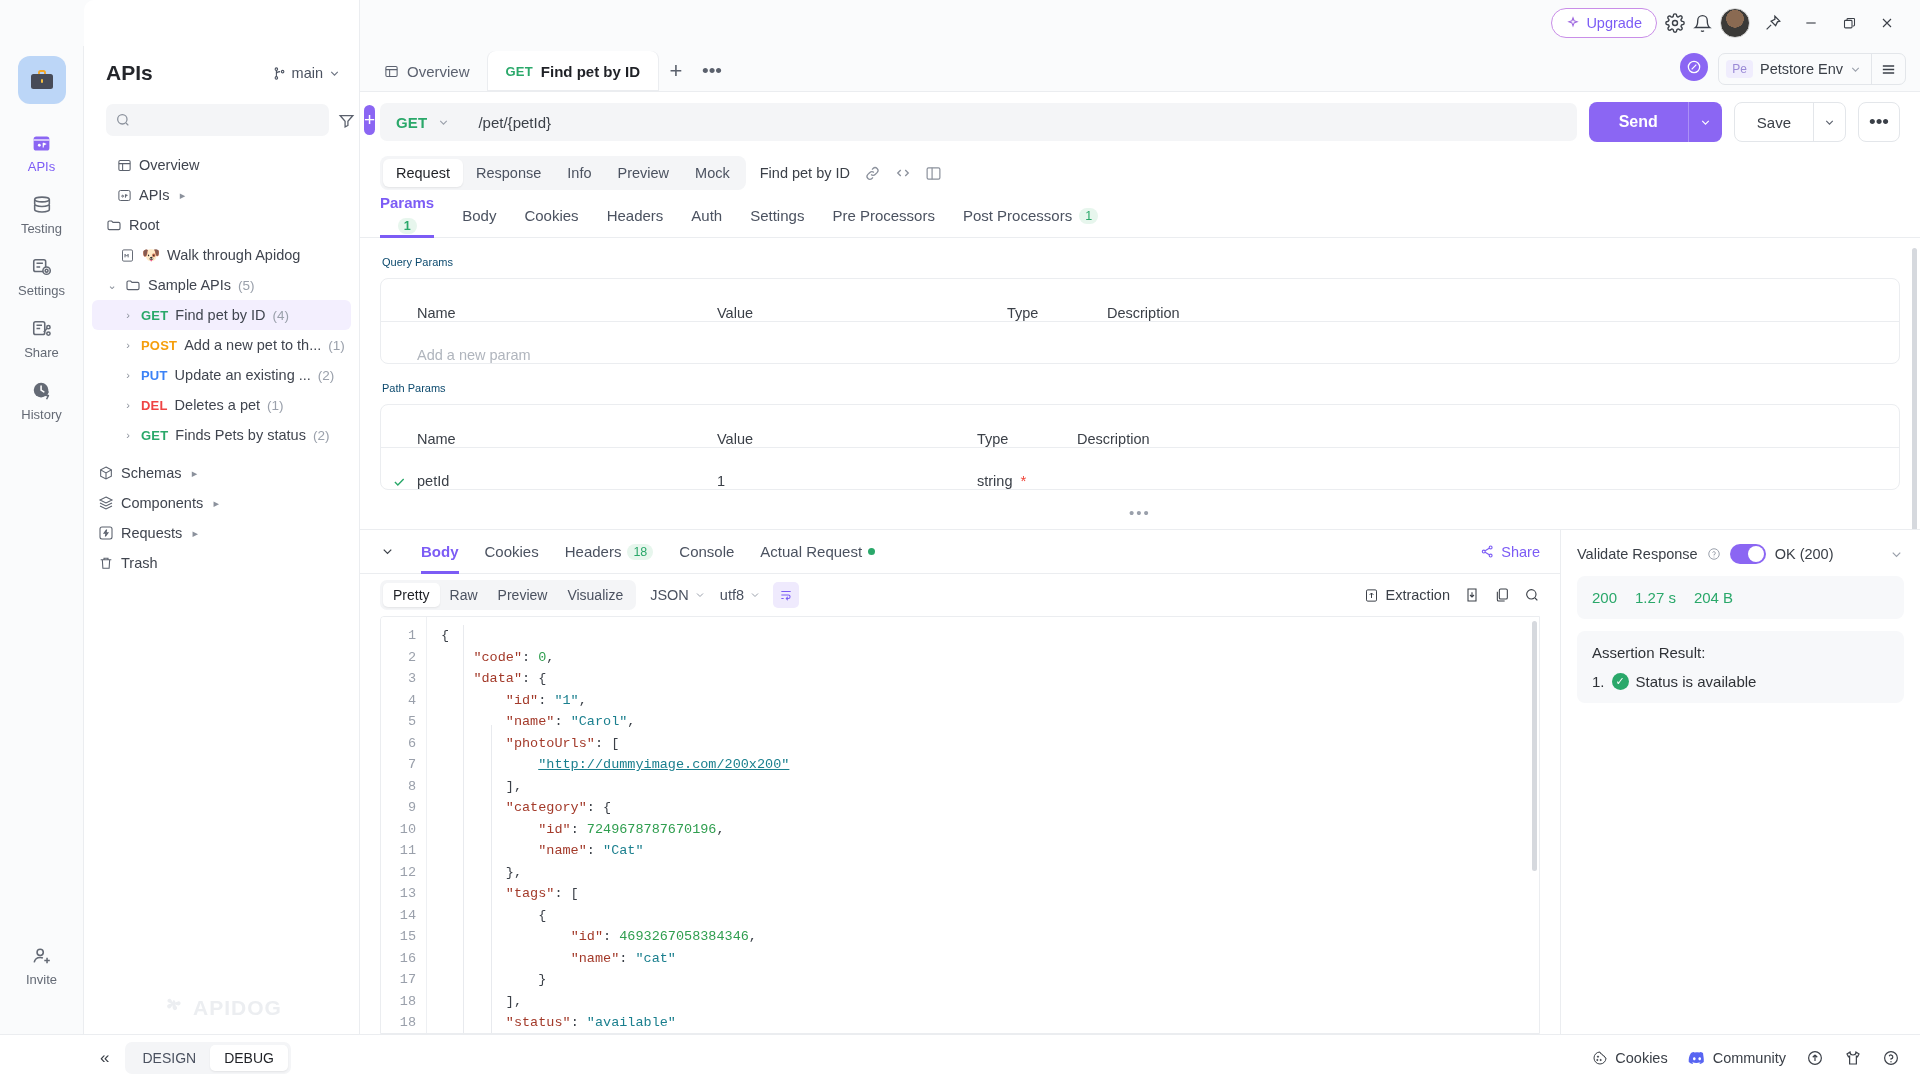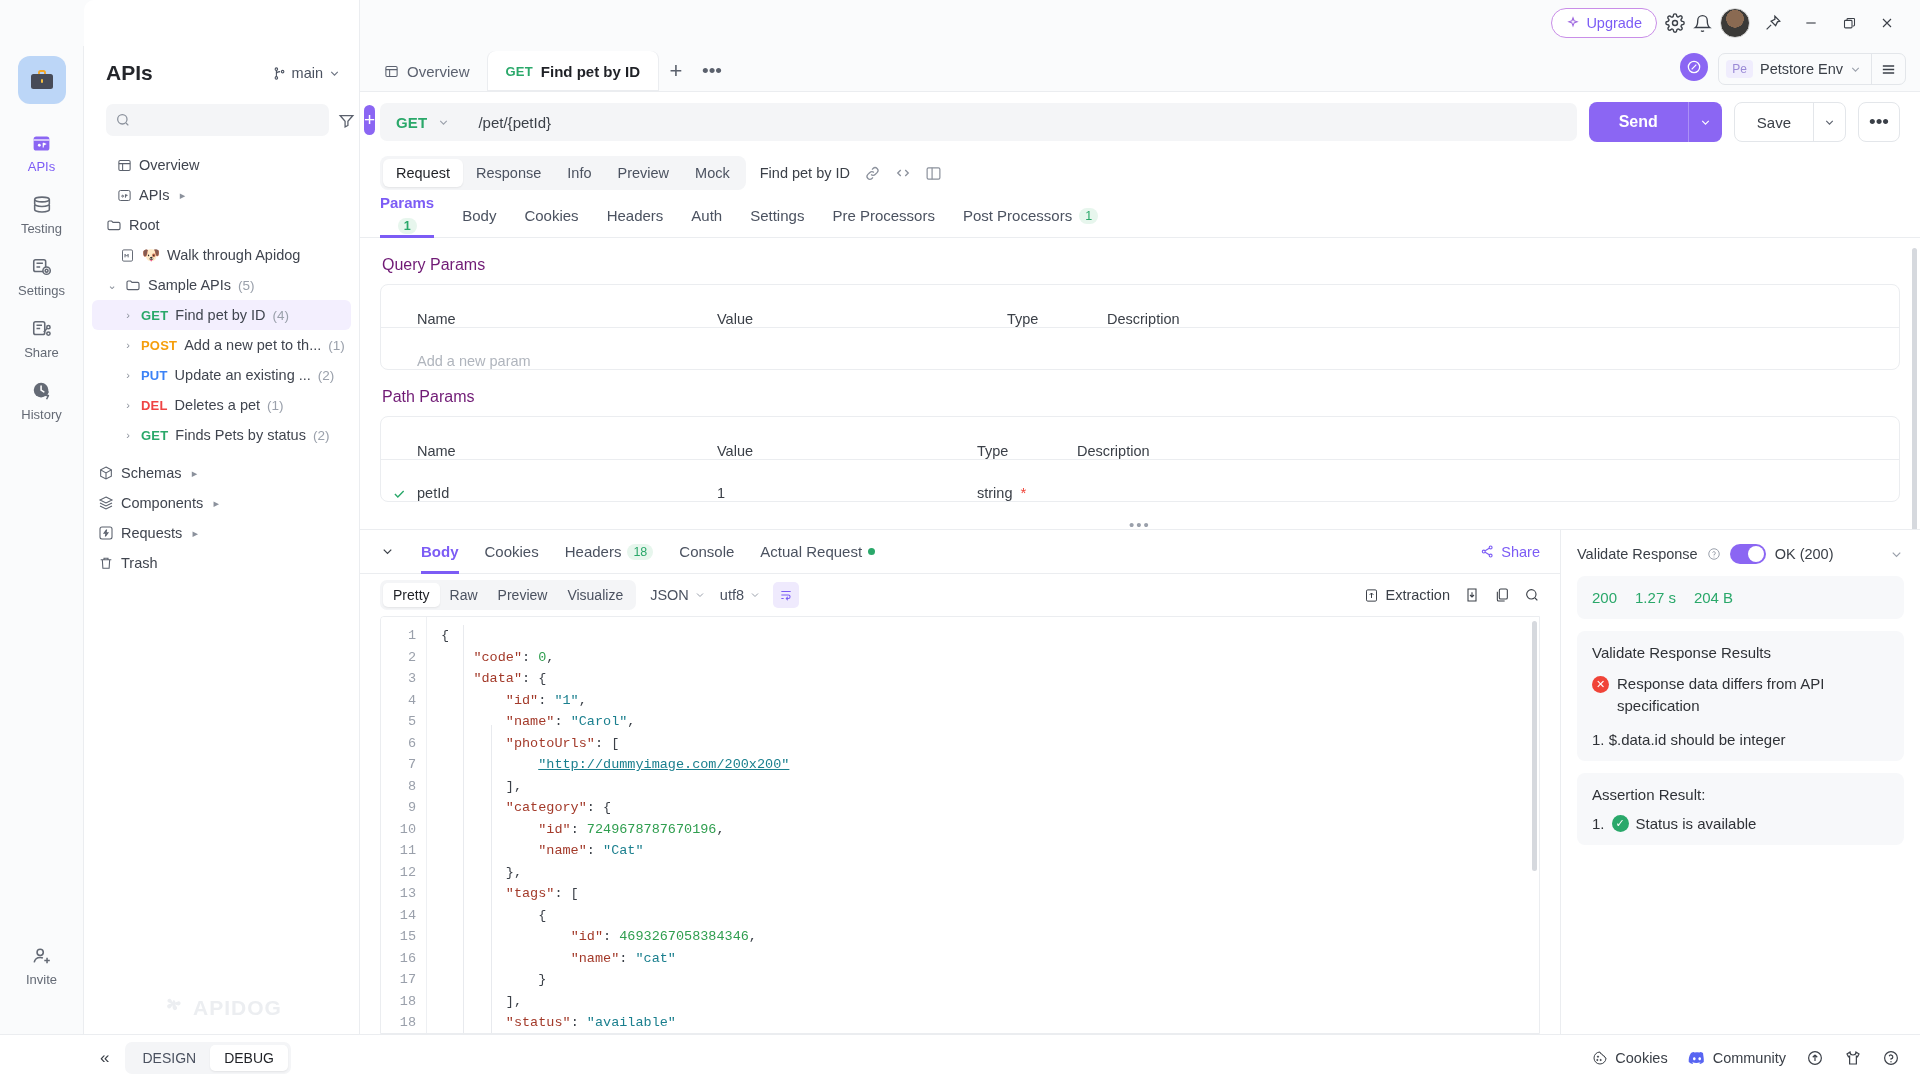--- a/index.html
+++ b/index.html
@@ -149,21 +149,21 @@
   .subtitle { margin-left:14px; font-size:14.5px; color:#3b4048; }
   .subicons { display:flex; align-items:center; gap:13px; margin-left:14px; color:#8b919c; }
 
   .paramtabs { height:44px; flex:0 0 44px; display:flex; align-items:center; gap:28px;
     padding:0 20px; border-bottom:1px solid #ebedf0; }
   .ptab { display:flex; align-items:center; gap:7px; height:44px; font-size:15px; color:#4b5260; }
   .ptab.active { color:#7c5cf5; font-weight:600; box-shadow: 0 -3px 0 #7c5cf5 inset; flex-direction: column; }
   .badge { background:#e7f6ed; color:#2aa86a; font-size:12.5px; border-radius:9px; padding:1px 6px; }
 
   .reqbody { flex:1; min-height:0; overflow:hidden; padding:14px 20px 0 20px; position:relative; }
-  .sect-title { font-size:16px; color:#701a75; margin:4px 0 10px 2px; }
+  .sect-title { font-size:11px; color:#0c4a6e; margin:4px 0 10px 2px; }
   .tbl { border:1px solid #ebedf0; border-radius:8px; overflow:hidden; margin-bottom:18px; }
   .thead, .trow { display:flex; align-items:flex-end; height:42px; font-size:14.5px; }
   .thead { color:#3b4048; }
   .trow { border-top:1px solid #ebedf0; color:#3b4048; }
   .c-check { width:36px; display:flex; align-items:center; justify-content:center; color:#2aa86a; }
   .c-name { flex:0 0 300px; }
   .c-val  { flex:0 0 290px; }
   .c-type { flex:0 0 100px; display:flex; align-items:center; gap:8px; }
   .c-desc { flex:1; }
   .req-star { color:#f04438; font-size:15px; }
@@ -903,28 +903,20 @@
           </div>
 
           <div class="card">
             <div class="metrics">
               <span>200</span>
               <span>1.27 s</span>
               <span>204 B</span>
             </div>
           </div>
 
-          <div class="card">
-            <div class="card-title">Validate Response Results</div>
-            <div class="err-row">
-              <span class="badge-x">✕</span>
-              <span>Response data differs from API specification</span>
-            </div>
-            <div class="err-sub">1. $.data.id should be integer</div>
-          </div>
 
           <div class="card">
             <div class="card-title">Assertion Result:</div>
             <div class="assert-row">
               <span>1.</span>
               <span class="badge-ok">✓</span>
               <span>Status is available</span>
             </div>
           </div>
         </div>

